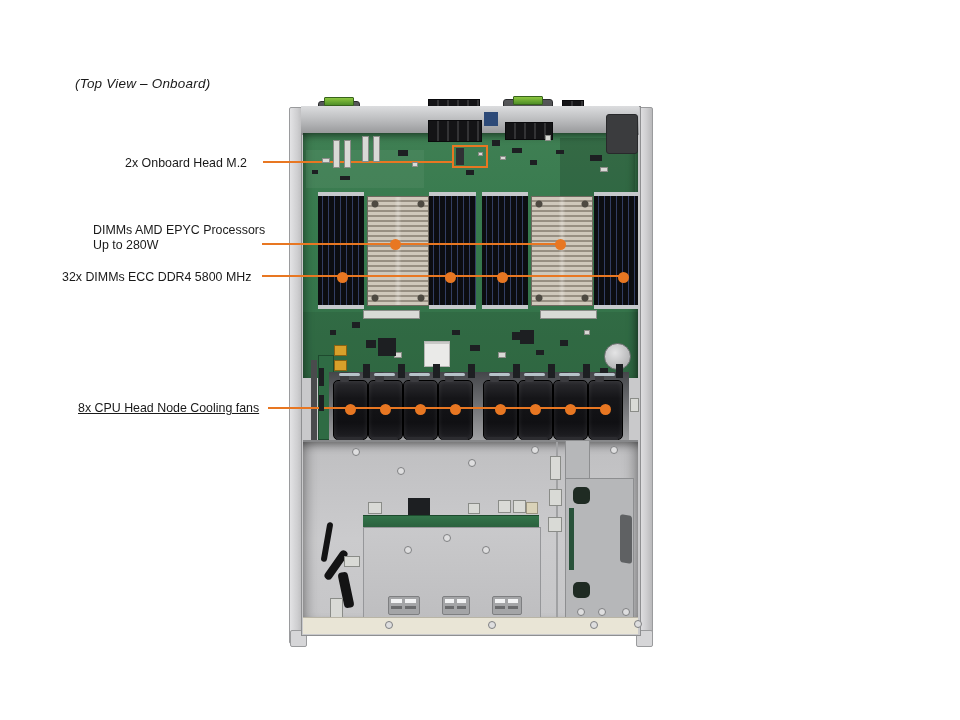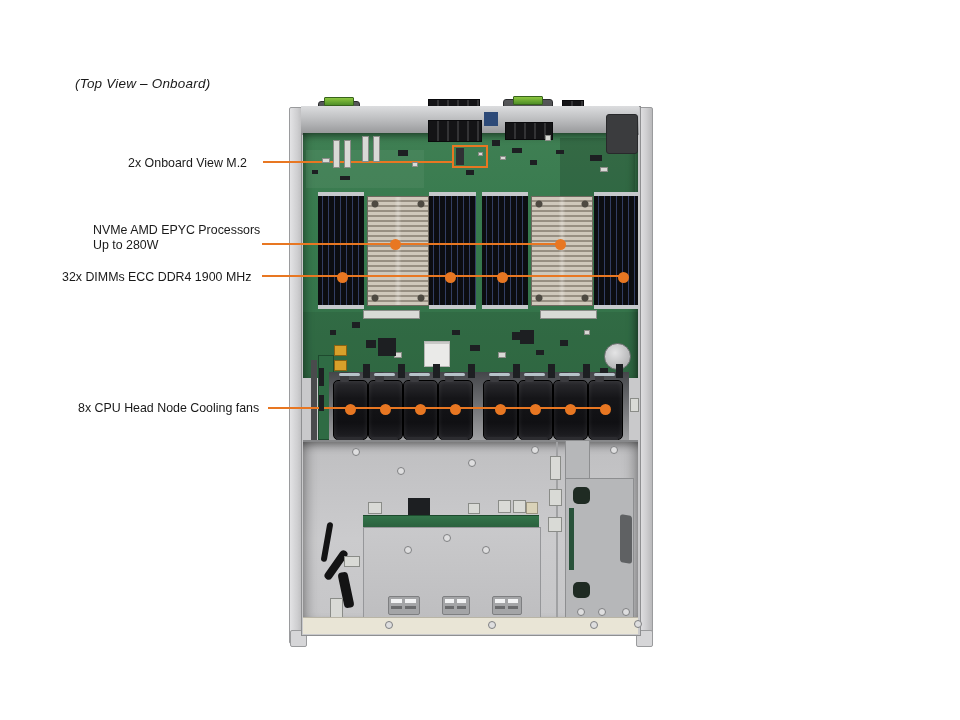--- a/index.html
+++ b/index.html
@@ -5,21 +5,21 @@
   html,body{margin:0;padding:0;background:#ffffff;}
   .stage{position:relative;width:960px;height:720px;background:#ffffff;overflow:hidden;
          font-family:"Liberation Sans",sans-serif;color:#1a1a1a;}
   .abs{position:absolute;}
   
   .title{position:absolute;left:75px;top:76px;font-size:13.5px;font-style:italic;letter-spacing:.2px;}
   .label{position:absolute;font-size:12.4px;line-height:14.5px;white-space:nowrap;}
   .label-nvme{right:713px;top:156px;text-align:right;}
   .label-cpu{left:93px;top:223px;}
   .label-dimm{left:62px;top:270px;}
-  .label-fans{left:78px;top:401px;}
+  .label-fans{left:78px;top:401px;text-decoration:underline;}
   
   .line{position:absolute;height:2px;background:var(--accent,#E87722);}
   .dot{position:absolute;width:11px;height:11px;border-radius:50%;background:var(--accent,#E87722);}
   .callout-rect{position:absolute;left:452px;top:145px;width:32px;height:19px;
                 border:2px solid var(--accent,#E87722);background:transparent;}
   
   .rail{position:absolute;top:107px;width:13px;height:535px;background:linear-gradient(90deg,#e3e3e5,#cfcfd1 55%,#b9b9bb);border:1px solid #9a9b9d;border-radius:2px;}
   .rail-foot{position:absolute;top:630px;width:15px;height:15px;background:#d6d6d8;border:1px solid #9a9b9d;border-radius:2px;}
   .chassis{position:absolute;left:301px;top:106px;width:338px;height:528px;background:#c9c9cb;border:1px solid #8e8f91;}
   .topband{position:absolute;left:301px;top:106px;width:338px;height:27px;
@@ -149,31 +149,31 @@
   <div class="cutout" style="left:492px;width:28px"></div>
 
   <div class="cable" style="left:324px;top:522px;width:6px;height:40px;transform:rotate(10deg)"></div>
   <div class="cable" style="left:332px;top:548px;width:8px;height:34px;transform:rotate(35deg)"></div>
   <div class="abs chip-light" style="left:344px;top:556px;width:16px;height:11px"></div>
   <div class="cable" style="left:341px;top:572px;width:10px;height:36px;transform:rotate(-12deg)"></div>
   <div class="abs chip-light" style="left:330px;top:598px;width:13px;height:20px"></div>
 
   <div class="bstrip"></div>
 
-  <div class="label label-nvme">2x Onboard View M.2</div>
+  <div class="label label-nvme">2x Onboard Head M.2</div>
   <div class="line" style="left:263px;top:161px;width:190px"></div>
   <div class="callout-rect"></div>
 
   <div class="label label-cpu">
-    <div>NVMe AMD EPYC Processors</div>
+    <div>DIMMs AMD EPYC Processors</div>
     <div>Up to 280W</div>
   </div>
   <div class="line" style="left:262px;top:243px;width:300px"></div>
 
-  <div class="label label-dimm">32x DIMMs ECC DDR4 1900 MHz</div>
+  <div class="label label-dimm">32x DIMMs ECC DDR4 5800 MHz</div>
   <div class="line" style="left:262px;top:275px;width:362px"></div>
 
   <div class="label label-fans">8x CPU Head Node Cooling fans</div>
   <div class="line" style="left:268px;top:407px;width:342px"></div>
 <div class="abs dot" style="left: 389.5px; top: 238.5px;"></div>
     <div class="abs dot" style="left: 554.5px; top: 238.5px;"></div>
     <div class="abs dot" style="left: 336.5px; top: 271.5px;"></div>
     <div class="abs dot" style="left: 444.5px; top: 271.5px;"></div>
     <div class="abs dot" style="left: 496.5px; top: 271.5px;"></div>
     <div class="abs dot" style="left: 617.5px; top: 271.5px;"></div>

